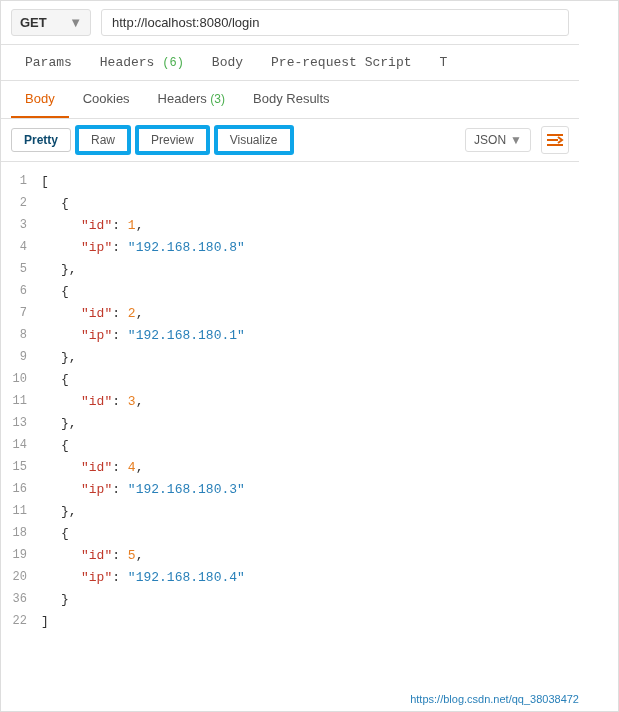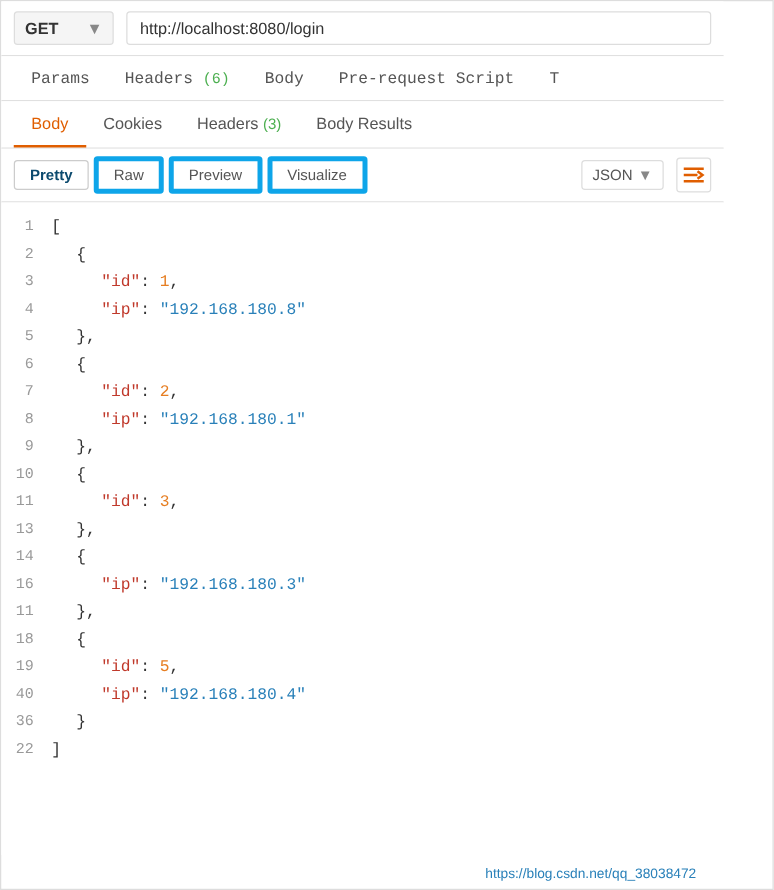--- a/index.html
+++ b/index.html
@@ -164,21 +164,21 @@
     .c-brace { color: #333; }
     .c-key { color: #c0392b; }
     .c-num { color: #e67e22; }
     .c-str { color: #2980b9; }
     .c-punct { color: #333; }
 
     
     .watermark {
       position: absolute;
       bottom: 8px;
-      right: 22px;
+      right: 0;
       color: #2980b9;
       font-size: 11px;
     }
   </style>
 </head>
 <body>
 
 <div style="position:relative; width:578px; height:712px; overflow:hidden;">
 
   <div class="url-bar">
@@ -270,37 +270,41 @@
       </div>
       <div class="code-line">
         <span class="line-num">13</span>
         <span class="code-content"><span style="padding-left:20px"></span><span class="c-brace">},</span></span>
       </div>
       <div class="code-line">
         <span class="line-num">14</span>
         <span class="code-content"><span style="padding-left:20px"></span><span class="c-brace">{</span></span>
       </div>
       <div class="code-line">
+        <span class="line-num">15</span>
+        <span class="code-content"><span style="padding-left:40px"></span><span class="c-key">"id"</span><span class="c-punct">: </span><span class="c-num">4</span><span class="c-punct">,</span></span>
+      </div>
+      <div class="code-line">
         <span class="line-num">16</span>
         <span class="code-content"><span style="padding-left:40px"></span><span class="c-key">"ip"</span><span class="c-punct">: </span><span class="c-str">"192.168.180.3"</span></span>
       </div>
       <div class="code-line">
         <span class="line-num">11</span>
         <span class="code-content"><span style="padding-left:20px"></span><span class="c-brace">},</span></span>
       </div>
       <div class="code-line">
         <span class="line-num">18</span>
         <span class="code-content"><span style="padding-left:20px"></span><span class="c-brace">{</span></span>
       </div>
       <div class="code-line">
         <span class="line-num">19</span>
         <span class="code-content"><span style="padding-left:40px"></span><span class="c-key">"id"</span><span class="c-punct">: </span><span class="c-num">5</span><span class="c-punct">,</span></span>
       </div>
       <div class="code-line">
-        <span class="line-num">40</span>
+        <span class="line-num">20</span>
         <span class="code-content"><span style="padding-left:40px"></span><span class="c-key">"ip"</span><span class="c-punct">: </span><span class="c-str">"192.168.180.4"</span></span>
       </div>
       <div class="code-line">
         <span class="line-num">36</span>
         <span class="code-content"><span style="padding-left:20px"></span><span class="c-brace">}</span></span>
       </div>
       <div class="code-line">
         <span class="line-num">22</span>
         <span class="code-content"><span class="c-bracket">]</span></span>
       </div>

